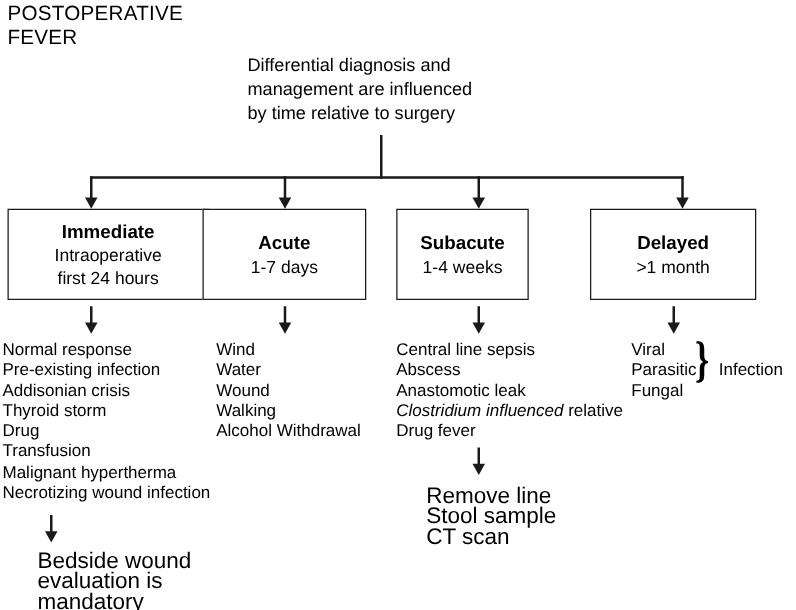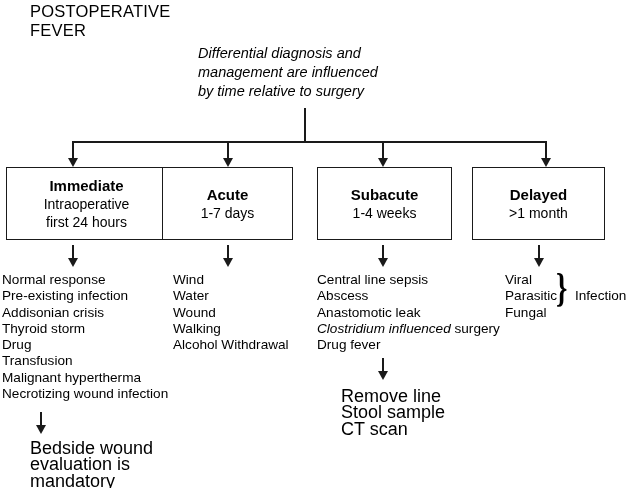--- a/index.html
+++ b/index.html
@@ -21,31 +21,29 @@
   .abs { position: absolute; }
 
   
   #chart-title {
     left: 6px;
     top: 2px;
     font-size: 16.5px;
     line-height: 18.5px;
     letter-spacing: 0.2px;
     white-space: pre-line;
-    margin-left: 24px;
   }
 
   
   #root-statement {
     left: 198px;
     top: 44px;
     font-size: 14.5px;
     line-height: 19px;
     white-space: pre-line;
-    font-style: italic;
   }
 
   
   .vline {
     background: #1a1a1a;
     width: 2px;
   }
   .hline {
     background: #1a1a1a;
     height: 2px;
@@ -147,21 +145,21 @@
     <div class="stage-title">Immediate</div>
     <div class="stage-sub">Intraoperative
 first 24 hours</div>
   </div>
 
   <div class="abs stage-box" style="left:162px; top:167px; width:131px; height:73px;">
     <div class="stage-title">Acute</div>
     <div class="stage-sub">1-7 days</div>
   </div>
 
-  <div class="abs stage-box" style="left:317px; top:167px; width:135px; height:73px;">
+  <div class="abs stage-box" style="left:317px; top:167px; width:106px; height:73px;">
     <div class="stage-title">Subacute</div>
     <div class="stage-sub">1-4 weeks</div>
   </div>
 
   <div class="abs stage-box" style="left:472px; top:167px; width:133px; height:73px;">
     <div class="stage-title">Delayed</div>
     <div class="stage-sub">&gt;1 month</div>
   </div>
 
   <div class="abs vline" style="left:72px; top:245px; height:17px;"></div>
@@ -202,21 +200,21 @@
     <div class="cause-item">Wound</div>
     <div class="cause-item">Walking</div>
     <div class="cause-item">Alcohol Withdrawal</div>
   </div>
 
   <div class="abs cause-list" style="left:317px; top:272px;">
     <div class="cause-item">Central line sepsis</div>
     <div class="cause-item">Abscess</div>
     <div class="cause-item">Anastomotic leak</div>
     <div class="cause-item">
-      <span class="ital">Clostridium influenced</span><span> surgery</span>
+      <span class="ital">Clostridium influenced</span><span> relative</span>
     </div>
     <div class="cause-item">Drug fever</div>
   </div>
 
   <div class="abs vline" style="left:382px; top:358px; height:17px;"></div>
   <div class="abs arrowhead" style="left:378px; top:371px;"></div>
 
   <div class="abs action-list" style="left:341px; top:388px;">
     <div class="action-item">Remove line</div>
     <div class="action-item">Stool sample</div>

